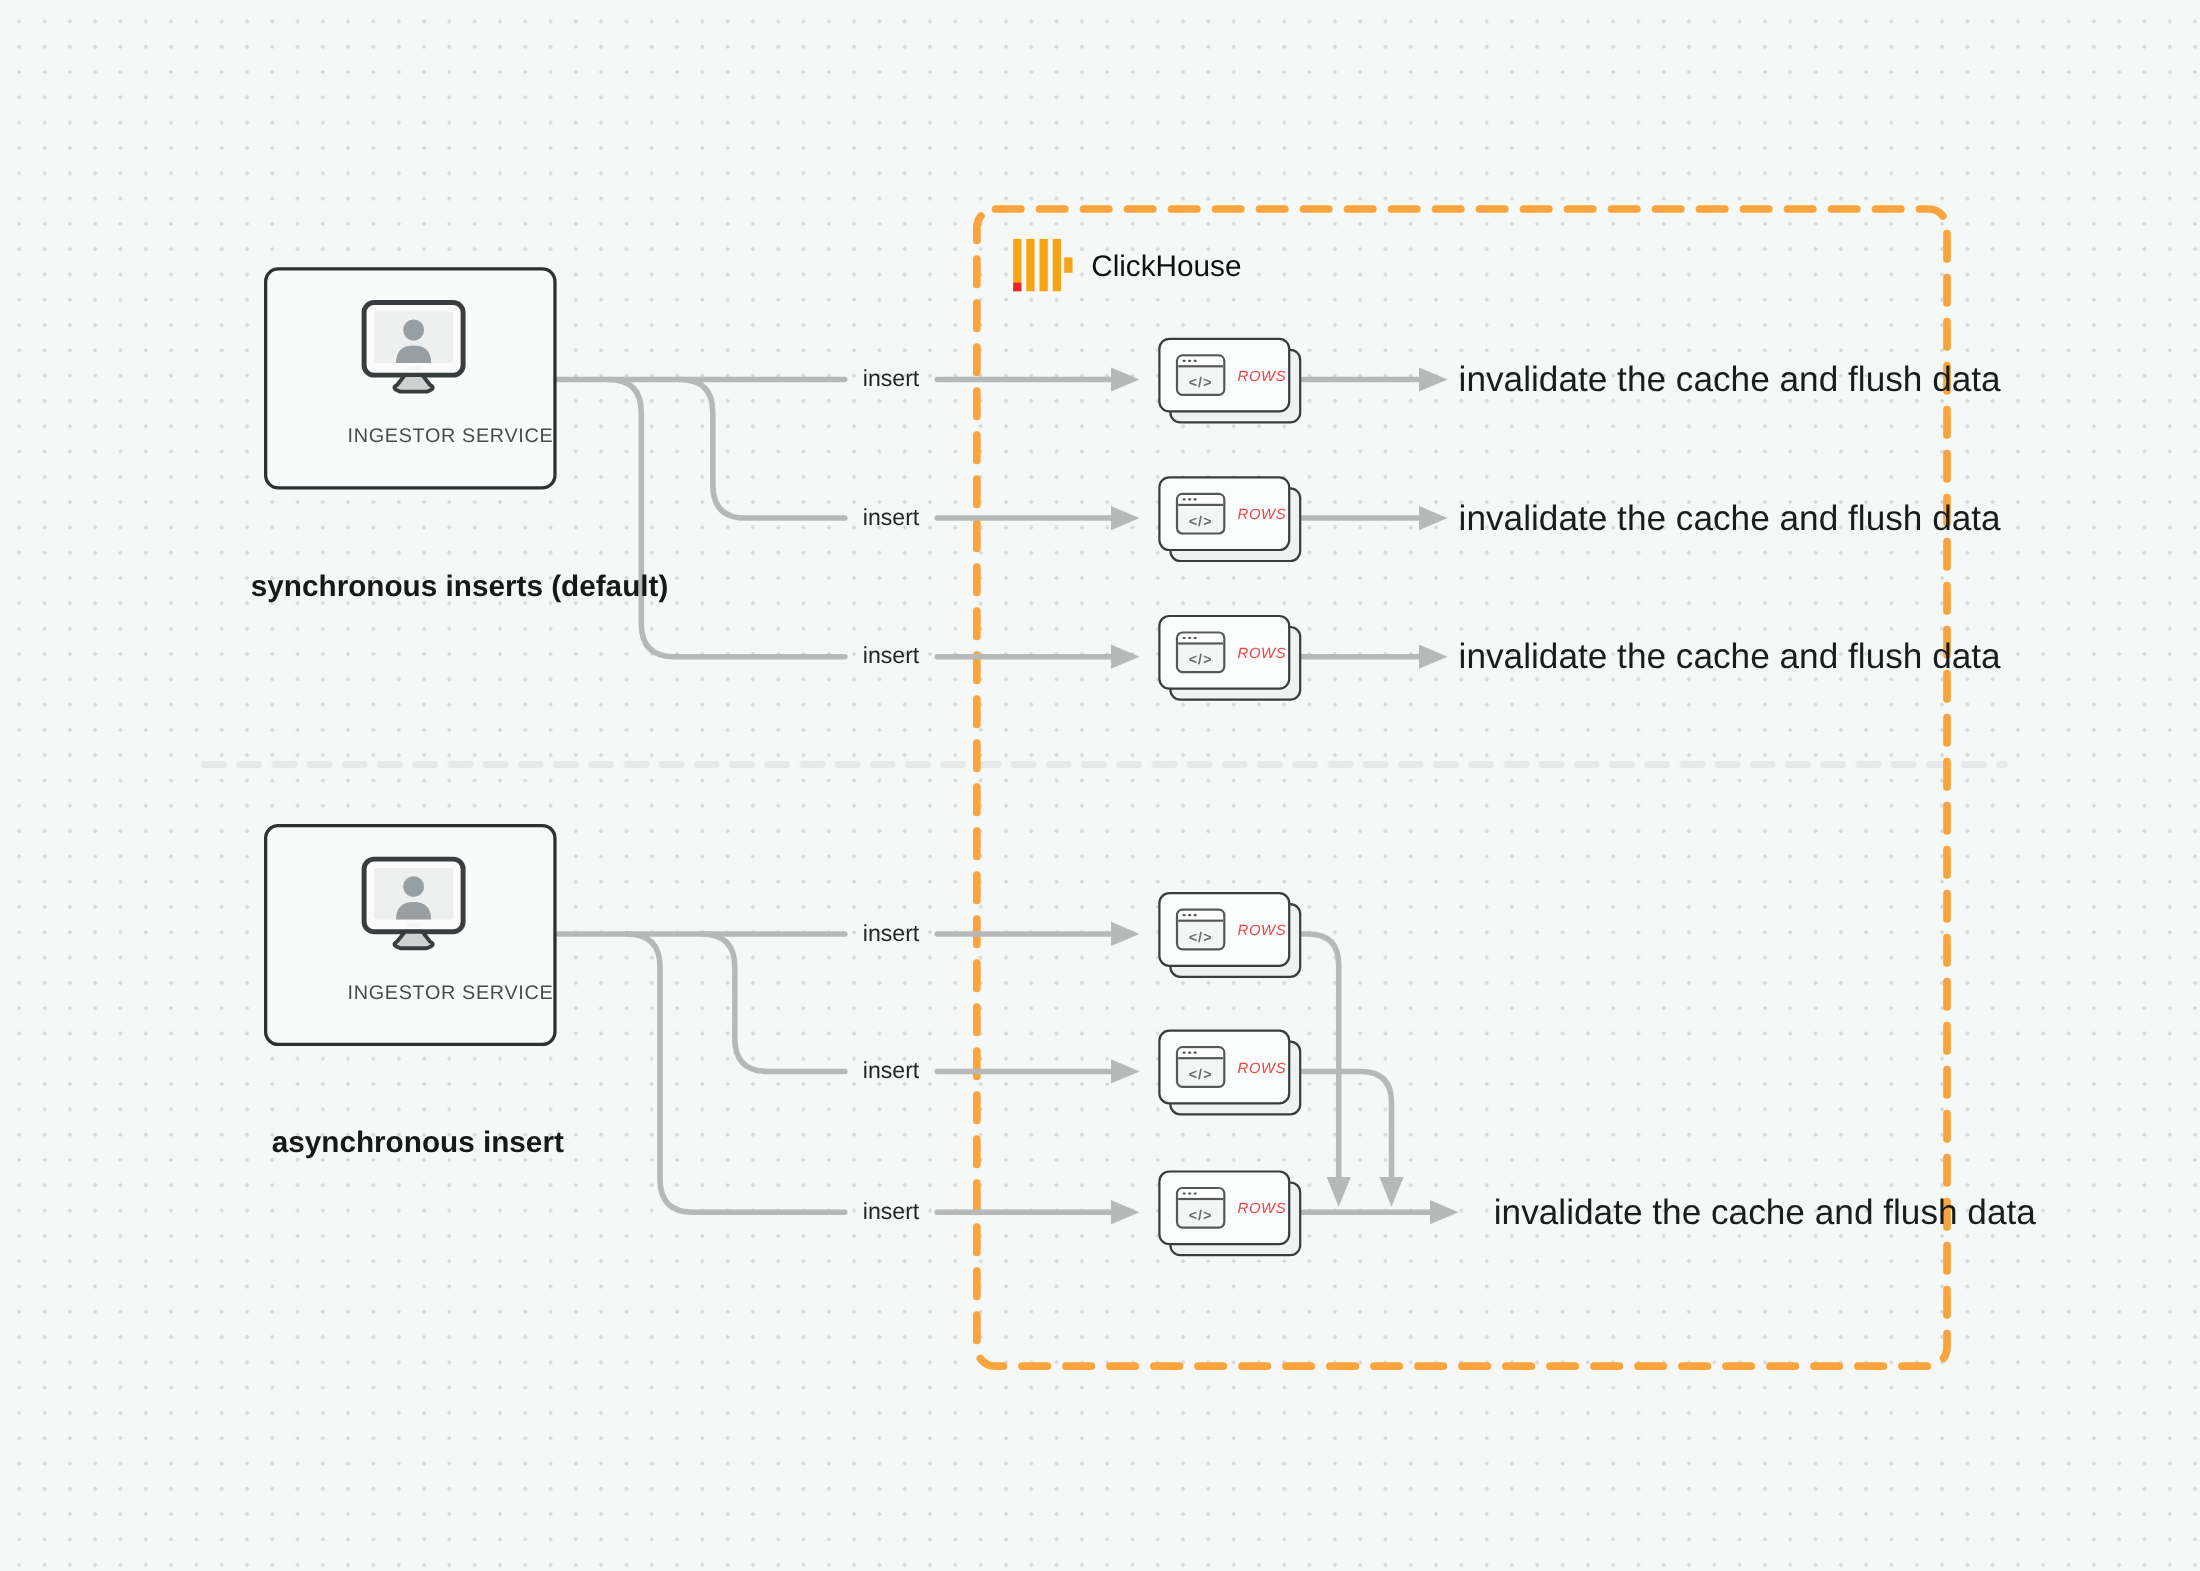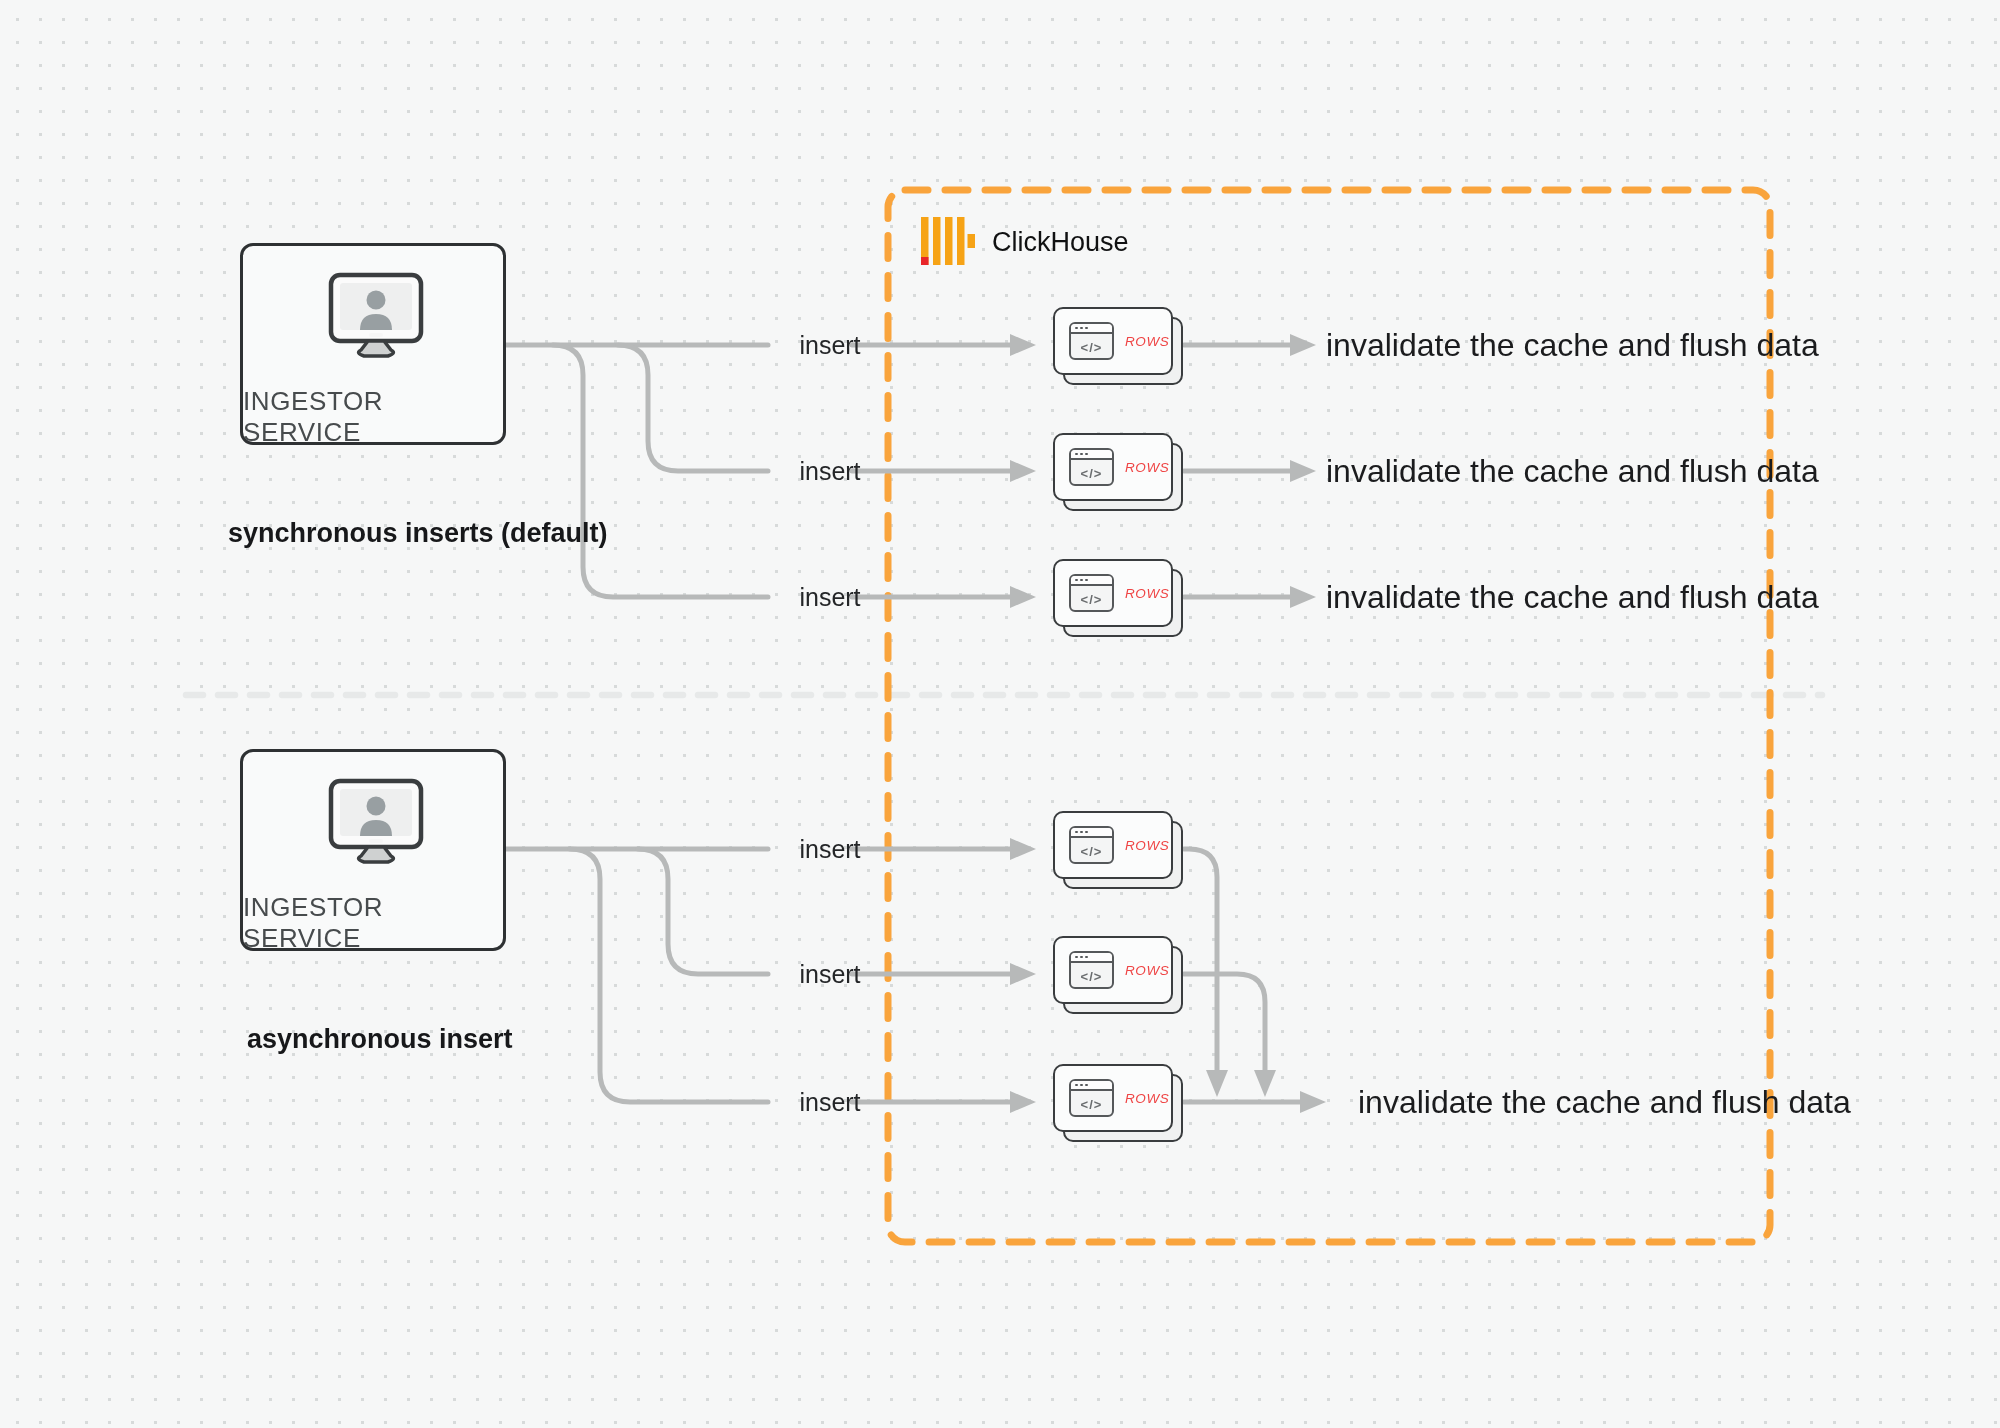--- a/index.html
+++ b/index.html
@@ -11,35 +11,35 @@
     font-family:"Liberation Sans",sans-serif;
   }
   .wire-layer{position:absolute;left:0;top:0;}
 
   
   .ingestor{
     position:absolute;width:266px;height:202px;box-sizing:border-box;
     background:#f9fafa;border:3.5px solid #2e3133;border-radius:13px;
   }
   .ingestor-label{
-    position:absolute;left:0;right:0;top:140px;text-align:left;
-    font-size:26px;color:#474b4d;letter-spacing:0.6px;
+    position:absolute;left:0;right:0;top:140px;text-align:right;
+    font-size:18px;color:#474b4d;letter-spacing:0.6px;
   }
   .monitor-wrap{position:absolute;left:85px;top:26px;}
 
   
   .caption{
     position:absolute;font-weight:bold;font-size:27px;color:#17181a;white-space:nowrap;
     transform:translateY(-50%);
   }
 
   
   .insert-label{
     position:absolute;transform:translate(-50%,-50%);
-    font-size:25px;color:#242628;white-space:nowrap;margin-left:20px;
+    font-size:21px;color:#242628;white-space:nowrap;
   }
 
   
   .result-label{
     position:absolute;transform:translateY(-50%);
     font-size:32px;color:#1b1c1e;white-space:nowrap;
   }
 
   
   .card-stack{position:absolute;width:120px;height:68px;}

